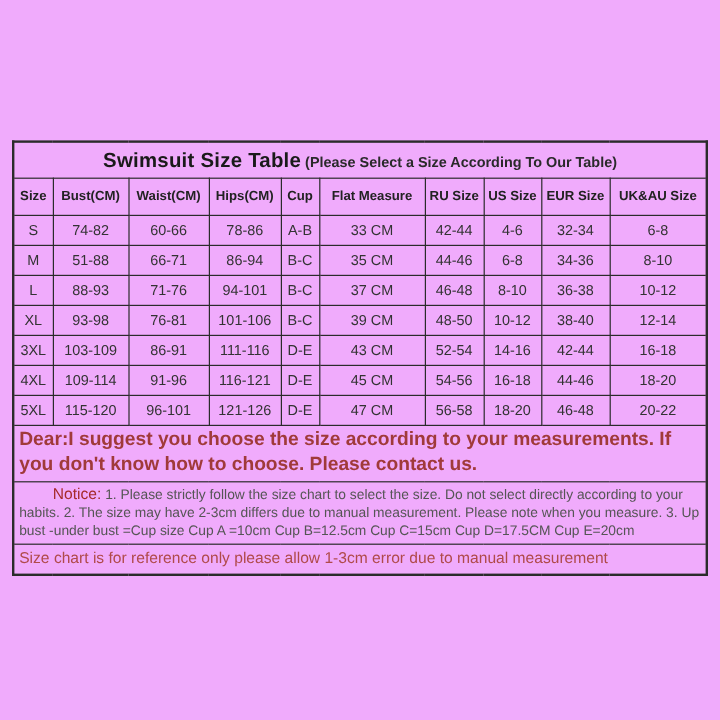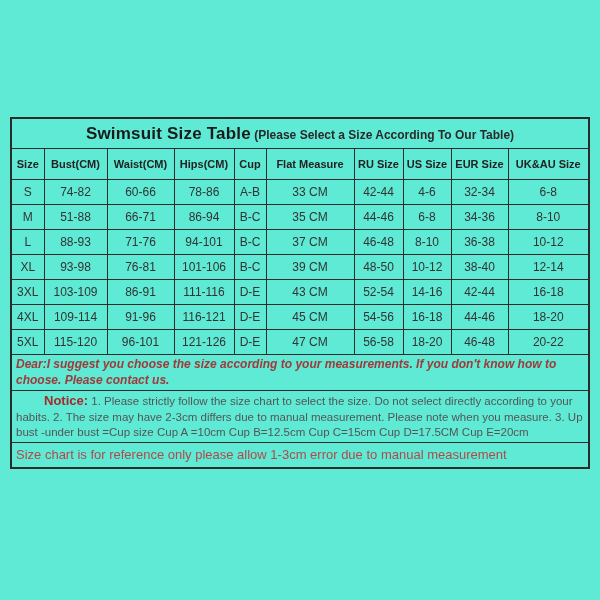--- a/index.html
+++ b/index.html
@@ -5,21 +5,21 @@
   html, body {
     margin: 0;
     padding: 0;
     background: #ffffff;
     font-family: "Liberation Sans", sans-serif;
   }
   .page {
     position: relative;
     width: 600px;
     height: 600px;
-    background: #5eead4;
+    background: #f0abfc;
     overflow: hidden;
   }
   .size-table {
     position: absolute;
     left: 10px;
     top: 117px;
     width: 578px;
     border-collapse: collapse;
     table-layout: fixed;
     border: 2px solid #2b2b2b;
@@ -61,31 +61,30 @@
   .note {
     text-align: left !important;
     white-space: normal !important;
     padding: 2px 4px !important;
     line-height: 1.3;
   }
   .note.dear {
     height: 29px;
     font-weight: bold;
     color: #a03a3a !important;
-    font-size: 12px;
-    font-style: italic;
+    font-size: 16px;
   }
   .note.notice {
     height: 47px;
     color: #555555 !important;
     font-size: 11.5px;
   }
   .notice-label {
     color: #a52a2a;
-    font-weight: bold;
+    font-weight: normal;
     font-size: 13px;
     padding-left: 28px;
   }
   .note.reference {
     height: 20px;
     color: #b04a4a !important;
     font-size: 13px;
   }
 </style>
 </head>

